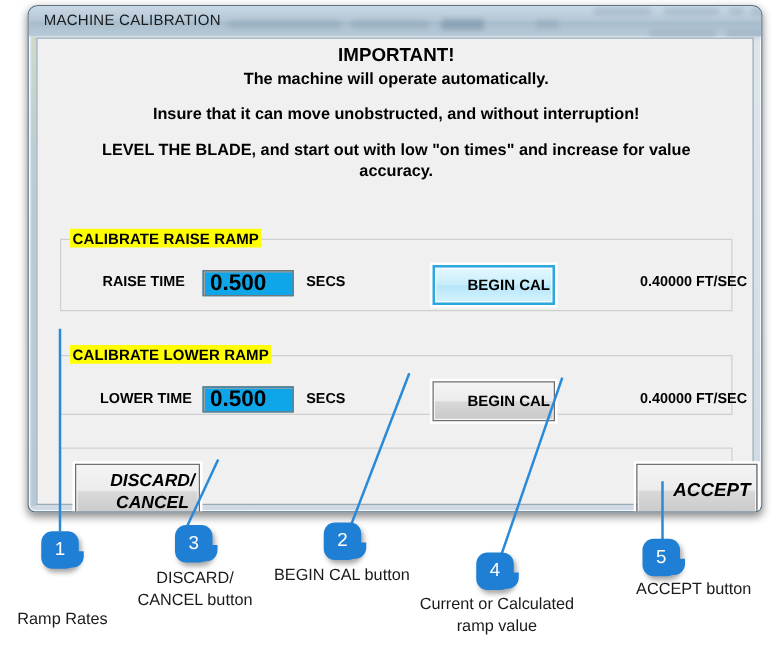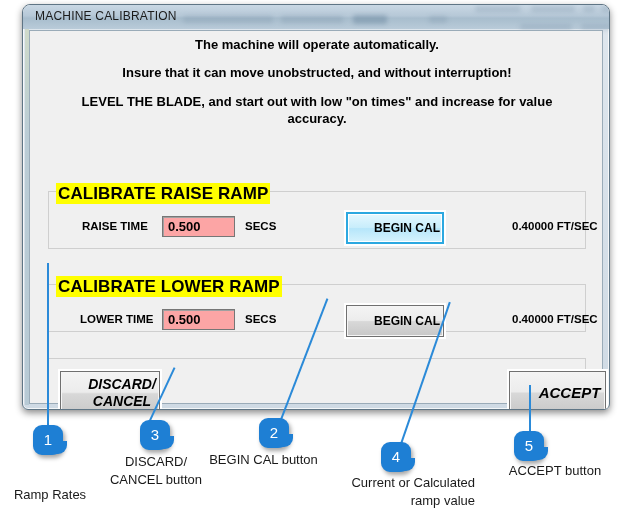--- a/index.html
+++ b/index.html
@@ -101,44 +101,44 @@
   #group-raise { left: 18px; top: 160px; width: 538px; height: 58px; }
   #group-lower { left: 18px; top: 253px; width: 538px; height: 48px; }
   #group-bottom { left: 18px; top: 327px; width: 538px; height: 62px; }
 
   .legend {
     position: absolute;
     top: -9px;
     left: 7px;
     background: #ffff00;
     color: #000;
-    font-size: 17px;
+    font-size: 12px;
     font-weight: bold;
     padding: 1px 2px 0 2px;
     white-space: nowrap;
     letter-spacing: 0.1px;
   }
 
   .field-label {
     position: absolute;
     font-size: 11.5px;
     font-weight: bold;
     color: #000;
     white-space: nowrap;
   }
   .txtbox {
     position: absolute;
     width: 73px;
     height: 21px;
-    background: #fca5a5;
+    background: #0ea5e9;
     border: 1px solid #767676;
     box-shadow: inset 1px 1px 0 #a0a0a0;
     box-sizing: border-box;
     font-family: "Liberation Sans", sans-serif;
-    font-size: 13px;
+    font-size: 18px;
     font-weight: bold;
     color: #000;
     padding: 0 0 0 5px;
     line-height: 19px;
   }
   .units {
     position: absolute;
     font-size: 11.5px;
     font-weight: bold;
     color: #000;
@@ -247,20 +247,21 @@
     <div class="ghost" style="left:497px; top:19px; width:52px; height:6px;"></div>
     <div class="ghost" style="left:558px; top:19px; width:30px; height:6px;"></div>
     <div id="title-text">MACHINE CALIBRATION</div>
   </div>
 
   <div id="left-strip"></div>
 
   <div id="client">
 
     <div id="warn">
+      <div class="w-big">IMPORTANT!</div>
       <div class="w-line">The machine will operate automatically.</div>
       <div class="w-gap"></div>
       <div class="w-line">Insure that it can move unobstructed, and without interruption!</div>
       <div class="w-gap2"></div>
       <div class="w-line">LEVEL THE BLADE, and start out with low "on times" and increase for value</div>
       <div class="w-line">accuracy.</div>
     </div>
 
     <div class="group" id="group-raise">
       <div class="legend">CALIBRATE RAISE RAMP</div>
@@ -313,24 +314,24 @@
 
 <div class="callout" style="left:140px; top:420px;">
   <span>3</span>
 </div>
 <div class="caption" style="left:100px; top:453px; width:112px;">DISCARD/
 CANCEL button</div>
 
 <div class="callout" style="left:259px; top:418px;">
   <span>2</span>
 </div>
-<div class="caption" style="left:202px; top:451px; width:123px;">BEGIN CAL button</div>
+<div class="caption" style="left:212px; top:451px; width:123px;">BEGIN CAL button</div>
 
 <div class="callout" style="left:381px; top:442px;">
   <span>4</span>
 </div>
-<div class="caption" style="left:320px; top:474px; width:155px;text-align:right;">Current or Calculated
+<div class="caption" style="left:320px; top:474px; width:155px;">Current or Calculated
 ramp value</div>
 
 <div class="callout" style="left:514px; top:431px;">
   <span>5</span>
 </div>
 <div class="caption" style="left:490px; top:462px; width:130px;">ACCEPT  button</div>
 
 </body></html>

